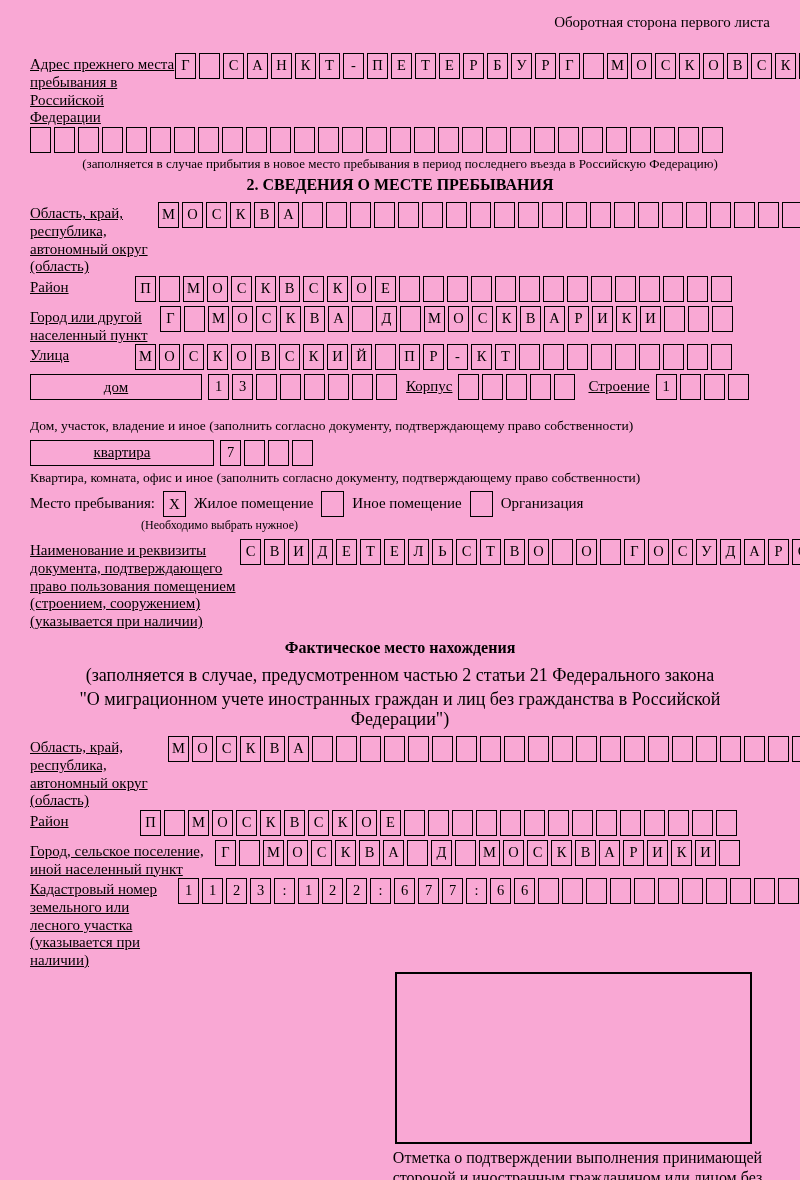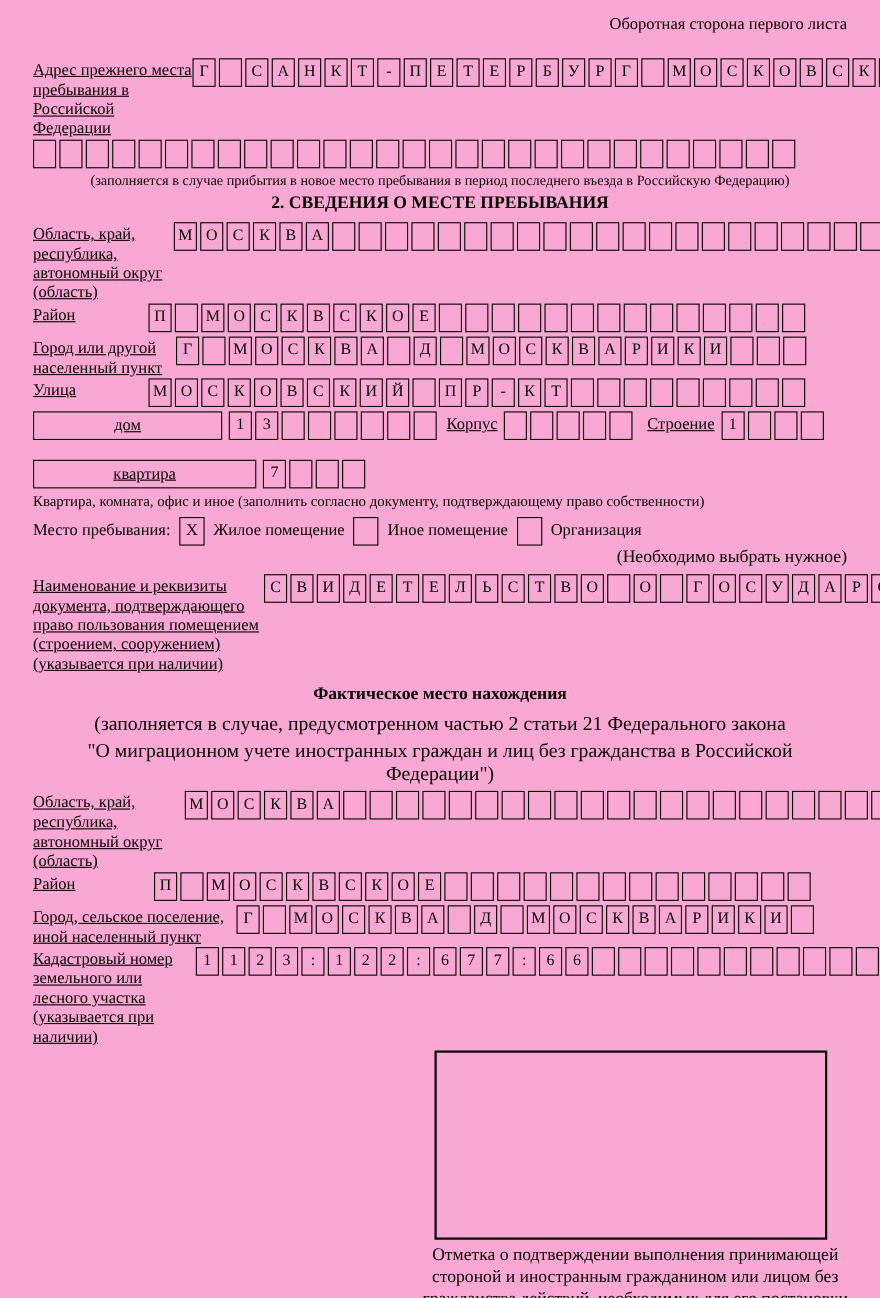--- a/index.html
+++ b/index.html
@@ -32,21 +32,21 @@
     box-sizing:border-box;border:1.5px solid #000;height:26px;
     display:flex;align-items:center;justify-content:center;font-size:15px;
   }
   .inline-lbl{padding-top:4px;}
   .chk{
     display:inline-flex;box-sizing:border-box;width:23px;height:26px;
     border:1.5px solid #000;align-items:center;justify-content:center;
     font-size:15px;margin:0 8px;
   }
   .mesto-row{display:flex;align-items:flex-start;margin-bottom:2px;}
-  .mesto-note{text-align:right;margin-left:111px;font-size:16px;margin-bottom:6px;}
+  .mesto-note{text-align:left;margin-left:111px;font-size:12px;margin-bottom:6px;}
   .fakt-note{text-align:center;font-size:18px;margin:0 0 3px 0;}
   .stamp-box{
     box-sizing:border-box;border:2px solid #000;
     width:357px;height:172px;margin-left:365px;margin-top:2px;
   }
   .stamp-caption{
     width:405px;margin-left:345px;text-align:center;
     font-size:16px;margin-top:4px;line-height:1.25;
   }
   .w145{width:145px;} .w128{width:128px;} .w105{width:105px;} .w130{width:130px;}
@@ -102,23 +102,24 @@
     <div class="boxrow" style="margin-bottom:0;"><span class="cbox">1</span><span class="cbox">3</span><span class="cbox"></span><span class="cbox"></span><span class="cbox"></span><span class="cbox"></span><span class="cbox"></span><span class="cbox"></span></div>
     <div class="gap6"></div>
     <div class="inline-lbl">Корпус</div>
     <div class="gap6"></div>
     <div class="boxrow" style="margin-bottom:0;"><span class="cbox"></span><span class="cbox"></span><span class="cbox"></span><span class="cbox"></span><span class="cbox"></span></div>
     <div class="gap10"></div>
     <div class="inline-lbl">Строение</div>
     <div class="gap6"></div>
     <div class="boxrow" style="margin-bottom:0;"><span class="cbox">1</span><span class="cbox"></span><span class="cbox"></span><span class="cbox"></span></div>
   </div>
+  <div class="caption">Дом, участок, владение и иное (заполнить согласно документу, подтверждающему право собственности)</div>
 
   <div class="frow" style="margin-bottom:4px;">
-    <div class="named-box" style="width:203px;">квартира</div>
+    <div class="named-box" style="width:184px;">квартира</div>
     <div class="gap6"></div>
     <div class="boxrow" style="margin-bottom:0;"><span class="cbox">7</span><span class="cbox"></span><span class="cbox"></span><span class="cbox"></span></div>
   </div>
   <div class="caption">Квартира, комната, офис и иное (заполнить согласно документу, подтверждающему право собственности)</div>
 
   <div class="mesto-row">
     <div class="inline-lbl">Место пребывания:</div>
     <span class="chk">X</span>
     <div class="inline-lbl">Жилое помещение</div>
     <span class="chk"></span>

